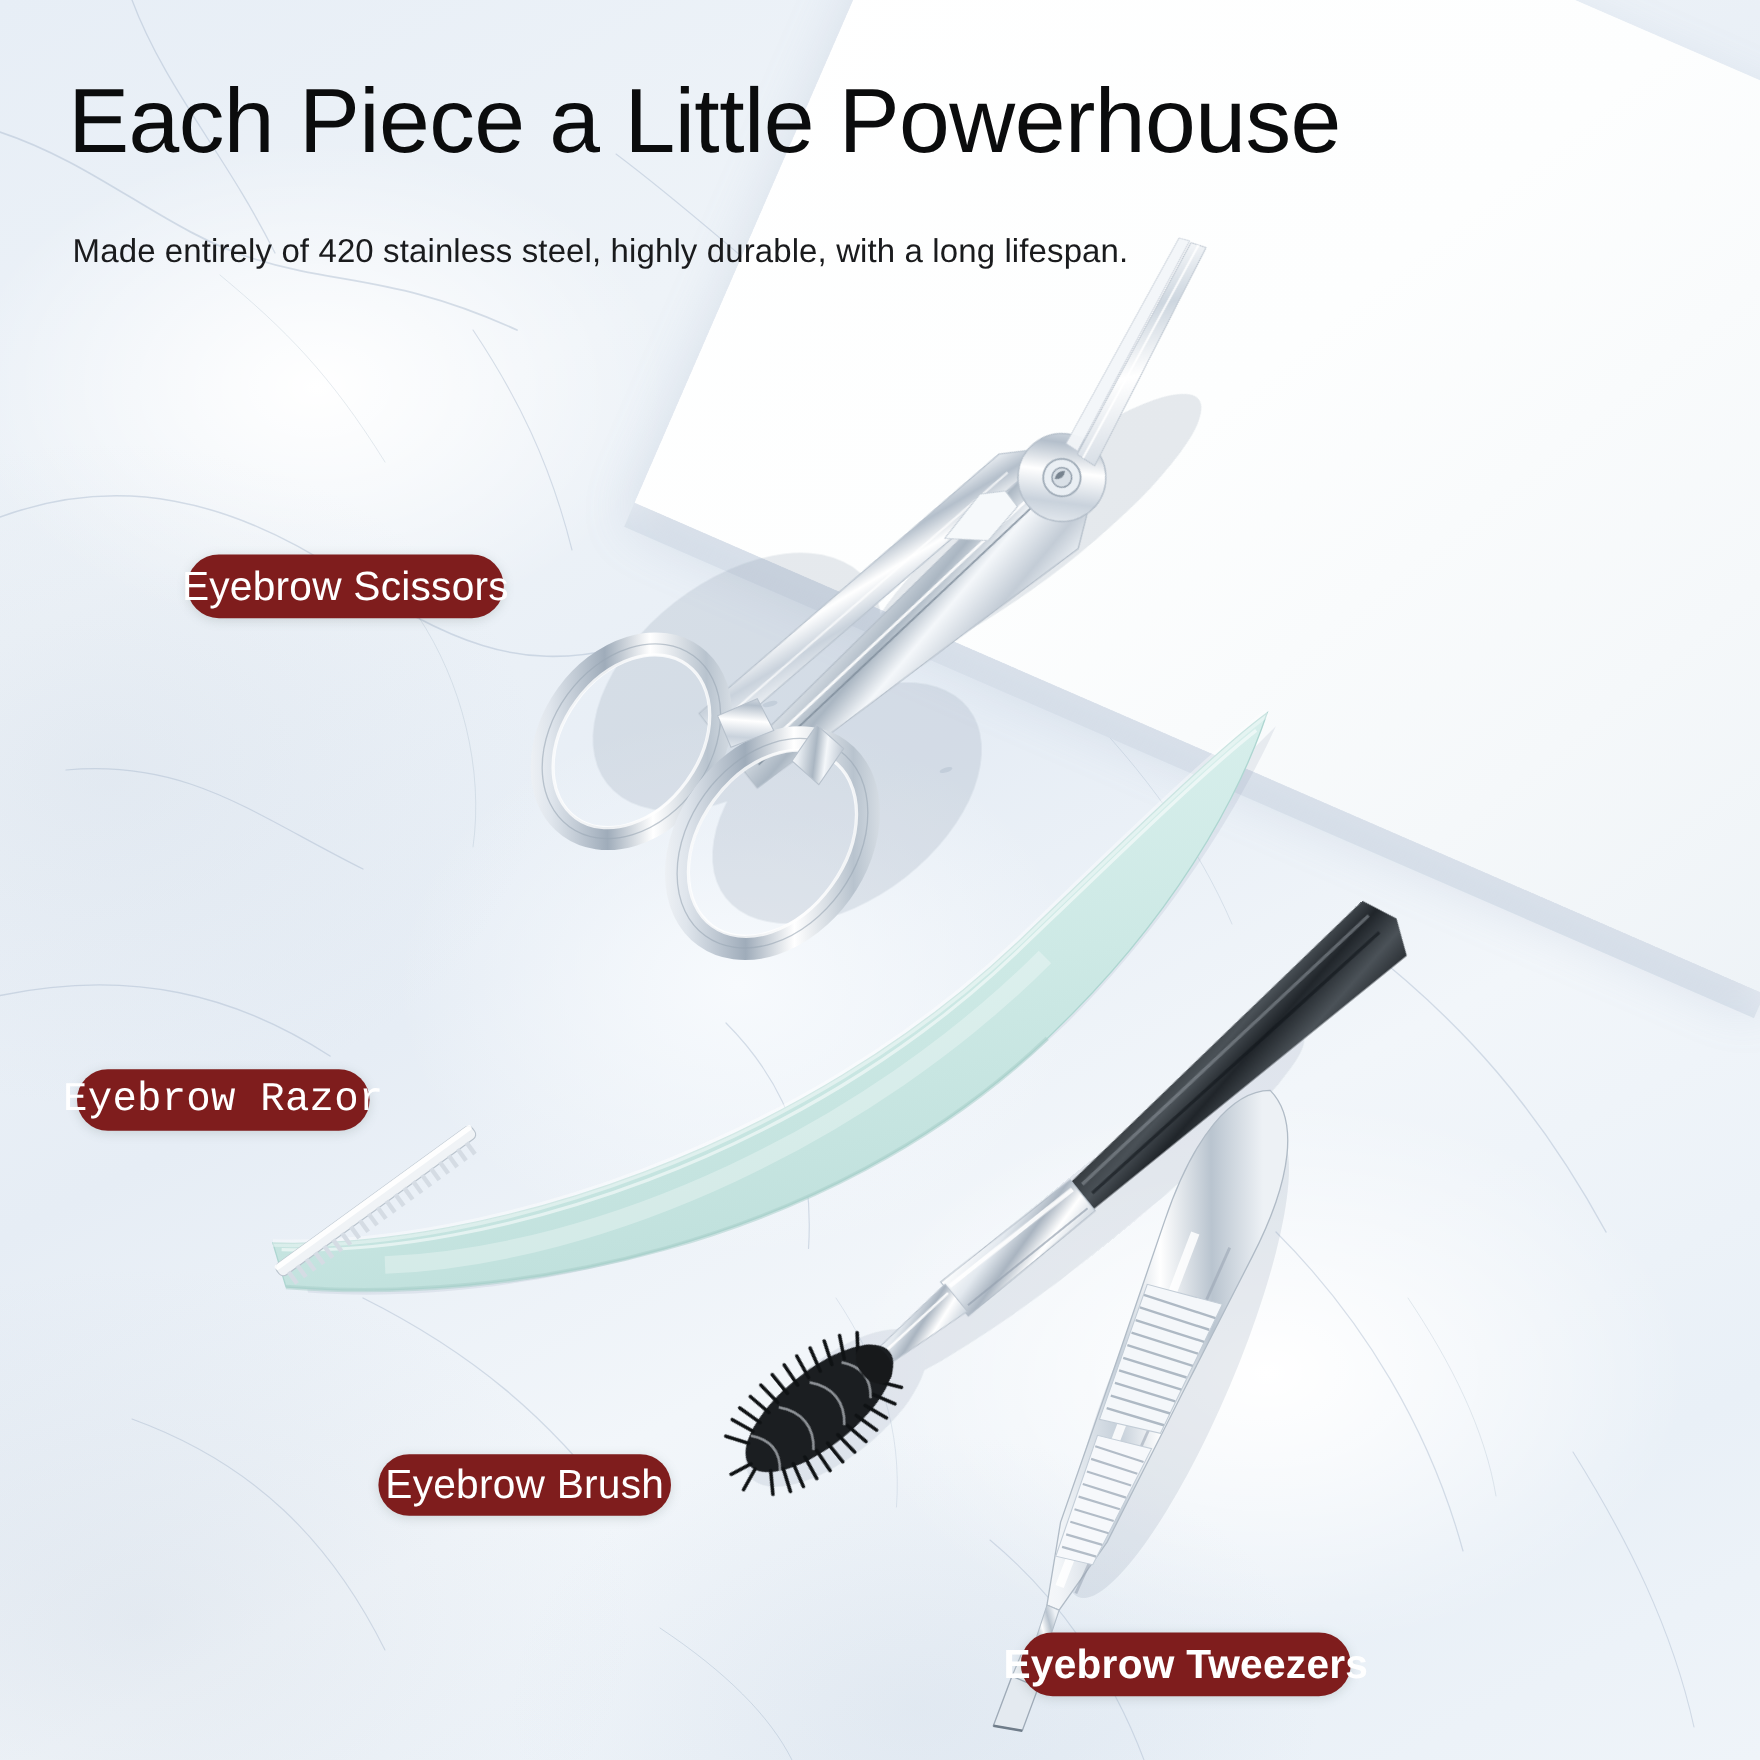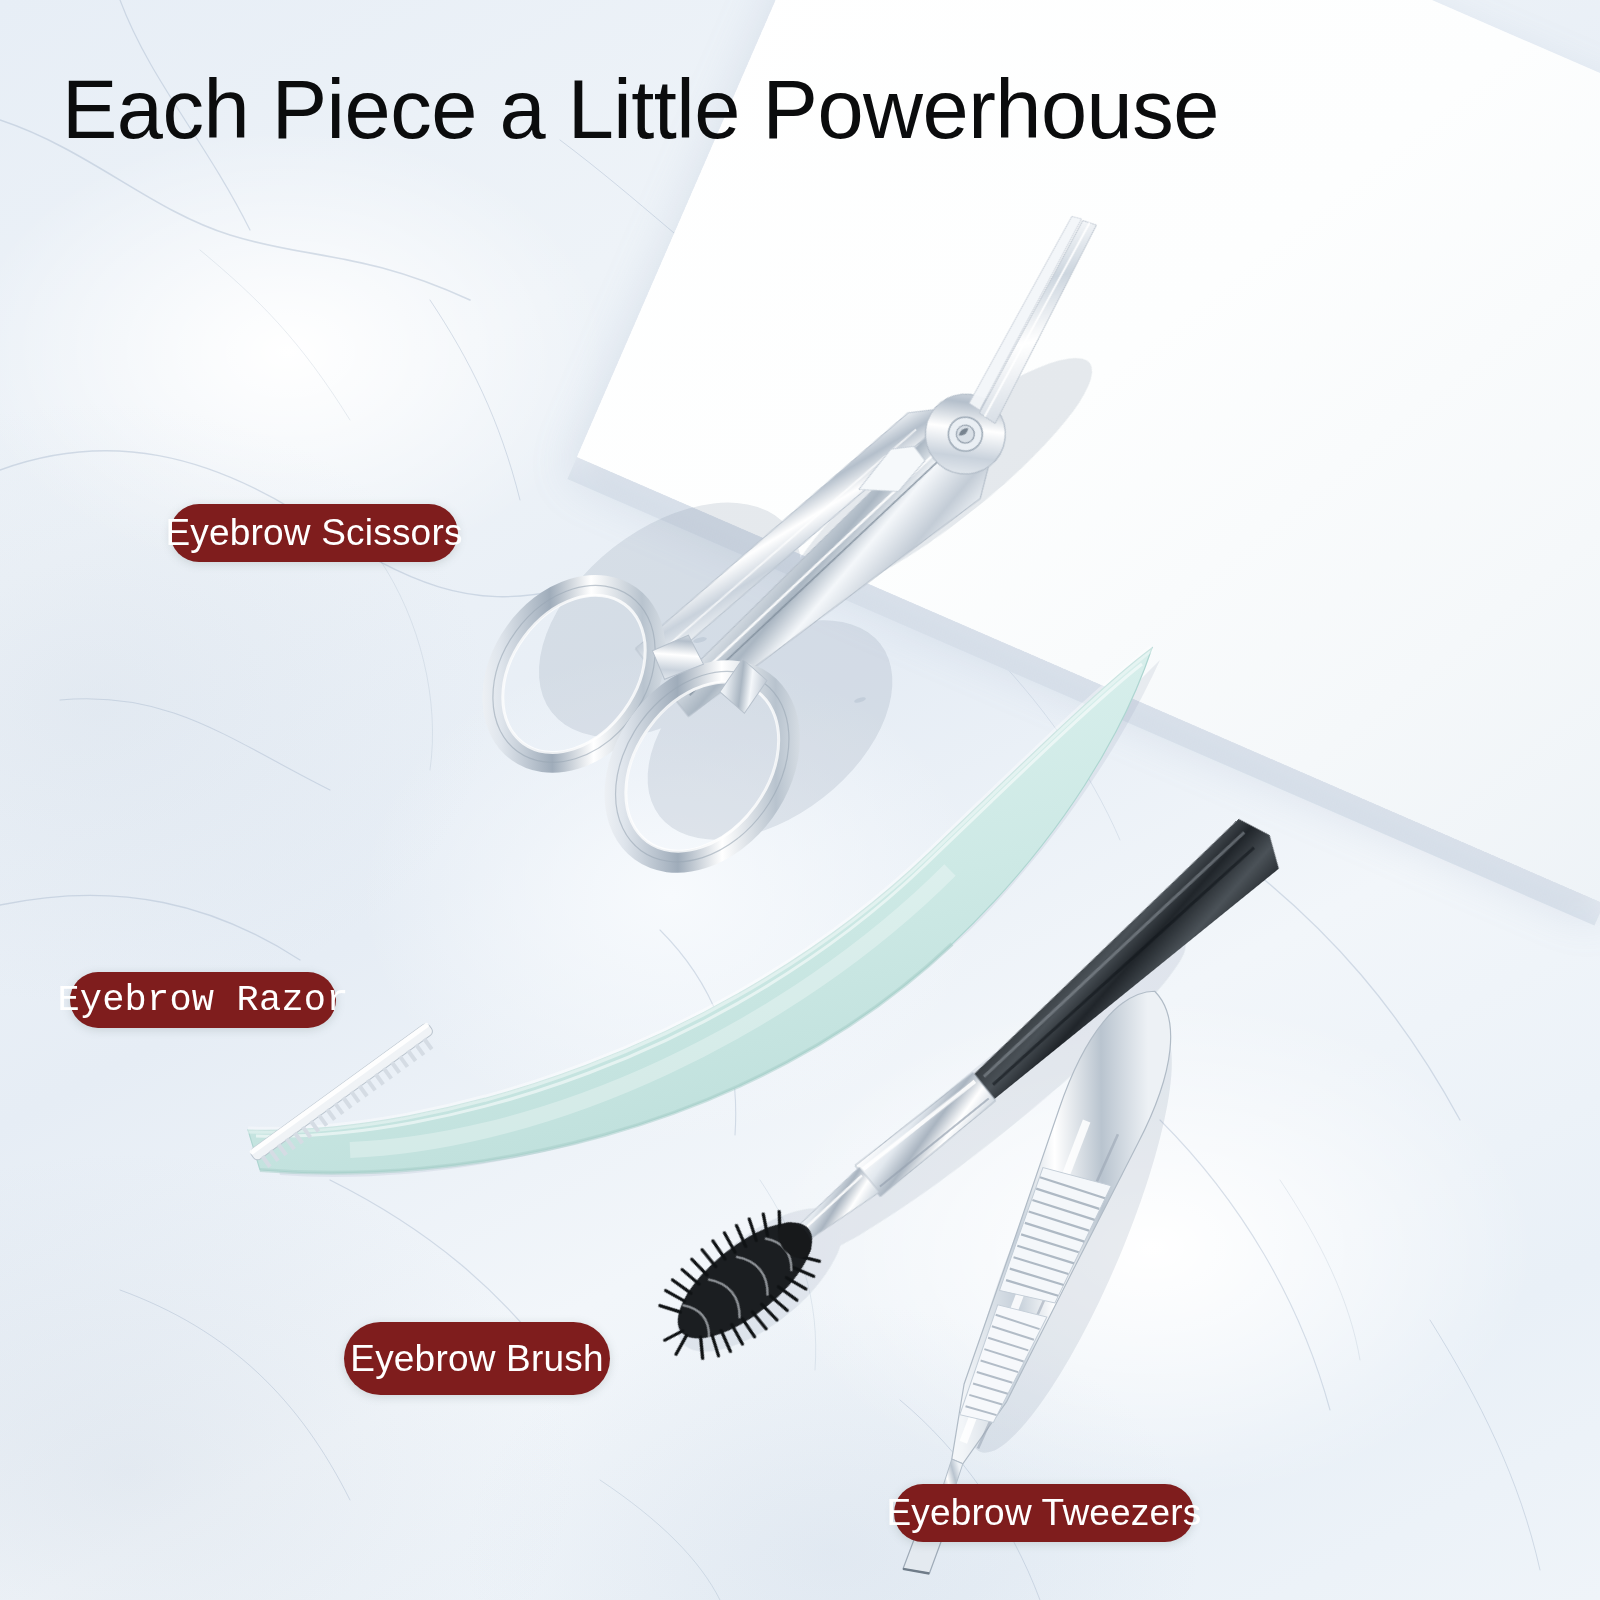--- a/index.html
+++ b/index.html
@@ -84,22 +84,22 @@
   
   .pill{
     position:absolute;display:flex;align-items:center;justify-content:center;
     background:#7f1d1d;color:#ffffff;
     border-radius:999px;white-space:nowrap;
     font-size:37px;font-weight:400;letter-spacing:.2px;
     box-shadow:0 2px 10px rgba(95,115,108,.22);
   }
   .pill-scissors{left:170px;top:504px;width:288px;height:58px;}
   .pill-razor{left:70px;top:972px;width:266px;height:56px;font-family:Liberation Mono, monospace;}
-  .pill-brush{left:344px;top:1322px;width:266px;height:73px;justify-content:center;}
-  .pill-tweezers{left:894px;top:1484px;width:300px;height:58px;}
+  .pill-brush{left:344px;top:1322px;width:266px;height:56px;justify-content:center;}
+  .pill-tweezers{left:928px;top:1484px;width:300px;height:58px;font-weight:bold;}
 </style>
 </head>
 <body>
 
 <div class="stage">
 
   <div class="marble"></div>
   <div class="marble-shade"></div>
 
   <div class="veins">
@@ -427,20 +427,21 @@
 
         <rect x="2" y="292" width="28" height="26" rx="3" fill="#eef2f6" stroke="#aeb9c4" stroke-width="1.1"></rect>
 
         <path d="M -44 294 L 4 292 L 4 318 L -38 320 Z" fill="#e4eaf0" stroke="#9eaab7" stroke-width="1.2"></path>
         <path d="M -44 294 L -38 320" stroke="#6f7c89" stroke-width="2.4" fill="none"></path>
       </g>
     </svg>
   </div>
 
   <div class="headline">Each Piece a Little Powerhouse</div>
+  <div class="subhead">Made entirely of 420 stainless steel, highly durable, with a long lifespan.</div>
 
   <div class="pill pill-scissors">
     <span>Eyebrow Scissors</span>
   </div>
   <div class="pill pill-razor">
     <span>Eyebrow Razor</span>
   </div>
   <div class="pill pill-brush">
     <span>Eyebrow Brush</span>
   </div>

